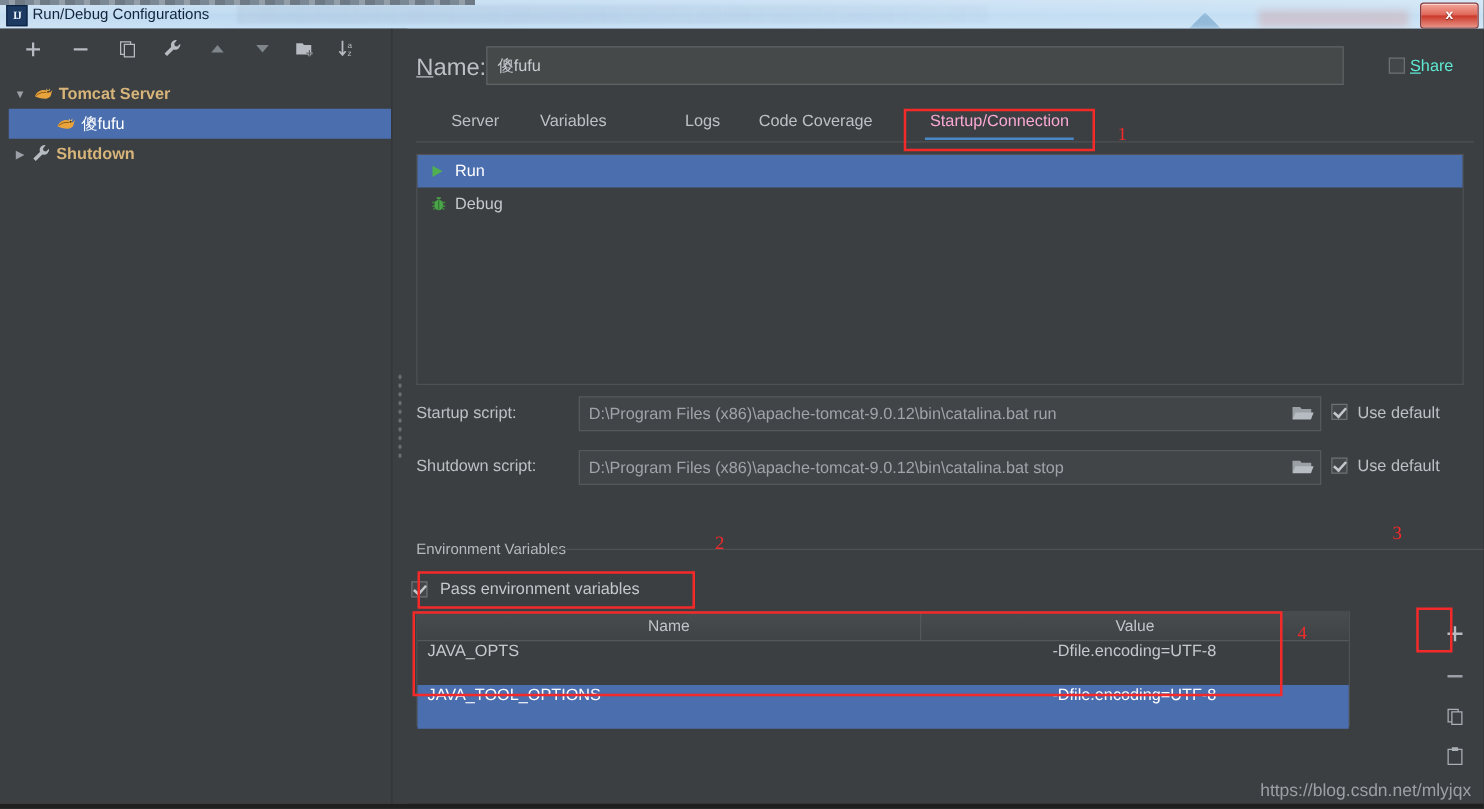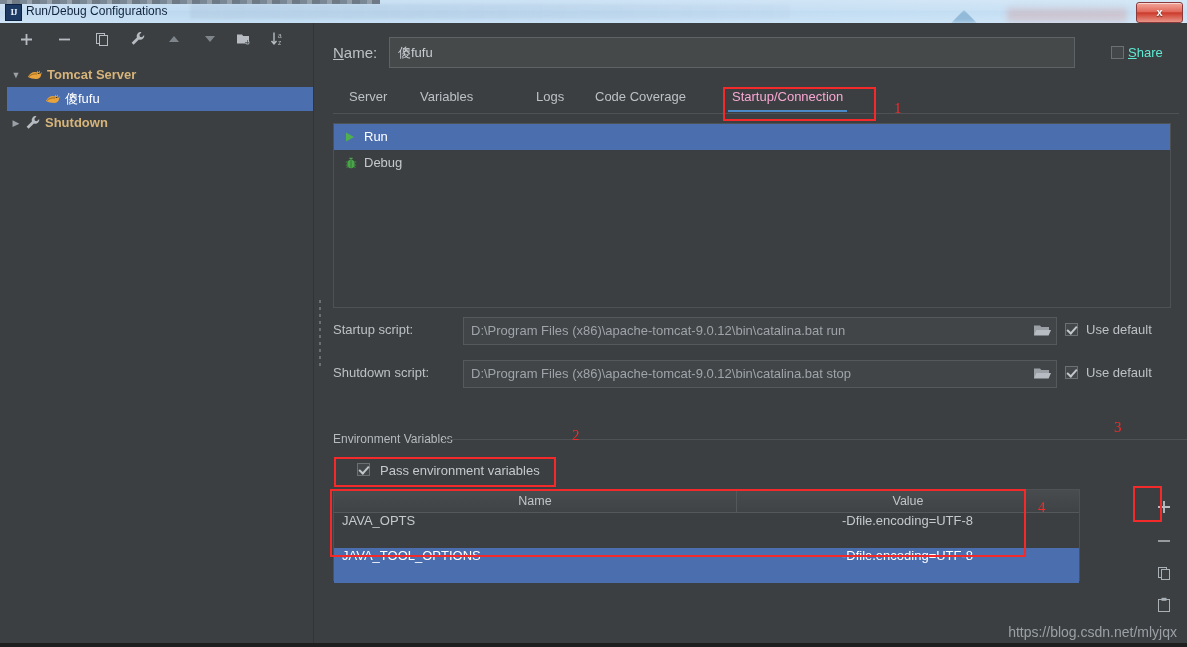--- a/index.html
+++ b/index.html
@@ -111,21 +111,21 @@
     background-size:4px 7px;
   }
 
   
   .right-panel{
     position:absolute;left:325px;top:0;width:862px;height:620px;
   }
 
   .name-row{position:absolute;left:8px;top:14px;width:854px;height:32px;}
   .name-label{
-    position:absolute;left:0;top:7px;font-size:15px;color:#bcc1c5;
+    position:absolute;left:0;top:7px;font-size:19px;color:#bcc1c5;
   }
   .name-label u{text-decoration:underline;}
   .name-input{
     position:absolute;left:56px;top:0;width:686px;height:31px;
     background:#45494a;border:1px solid #5e6365;box-sizing:border-box;
     color:#c8cdd2;font-size:13px;padding:0 8px;line-height:29px;
   }
   .share-box{
     position:absolute;left:778px;top:5px;width:120px;height:20px;
     display:flex;align-items:center;
@@ -140,21 +140,21 @@
   }
   .share-label{margin-left:4px;font-size:13px;color:#5eead4;}
 
   
   .tabs{
     position:absolute;left:8px;top:58px;width:846px;height:32px;
     border-bottom:1px solid #4e5254;
   }
   .tab{
     position:absolute;top:0;height:31px;line-height:31px;
-    font-size:13px;color:#bcc1c5;white-space:nowrap;padding:0 4px;
+    font-size:13px;color:#bcc1c5;white-space:nowrap;padding:0 4px;margin-left:12px;
   }
   .tab.active{color:#f9a8d4;}
   .tab.active:after{
     content:"";position:absolute;left:0;right:0;bottom:0;height:2px;background:#4a88c7;
   }
 
   
   .listbox{
     position:absolute;left:8px;top:100px;width:838px;height:185px;
     border:1px solid #4e5254;background:#3c3f41;box-sizing:border-box;
@@ -187,21 +187,21 @@
 
   
   .env-legend{
     position:absolute;left:8px;top:409px;font-size:12px;color:#b5babe;background:#3c3f41;
     padding-right:6px;
   }
   .env-line{
     position:absolute;left:118px;top:416px;width:744px;height:1px;background:#4e5254;
   }
   .pass-env{
-    position:absolute;left:32px;top:440px;display:flex;align-items:flex-start;
+    position:absolute;left:4px;top:440px;display:flex;align-items:flex-end;
   }
   .pass-env .lbl{margin-left:10px;font-size:13px;color:#c4c9cd;white-space:nowrap;}
 
   
   .env-table{
     position:absolute;left:8px;top:466px;width:747px;height:92px;
     box-sizing:border-box;border:1px solid #4e5254;
   }
   .thead{
     display:flex;height:22px;

